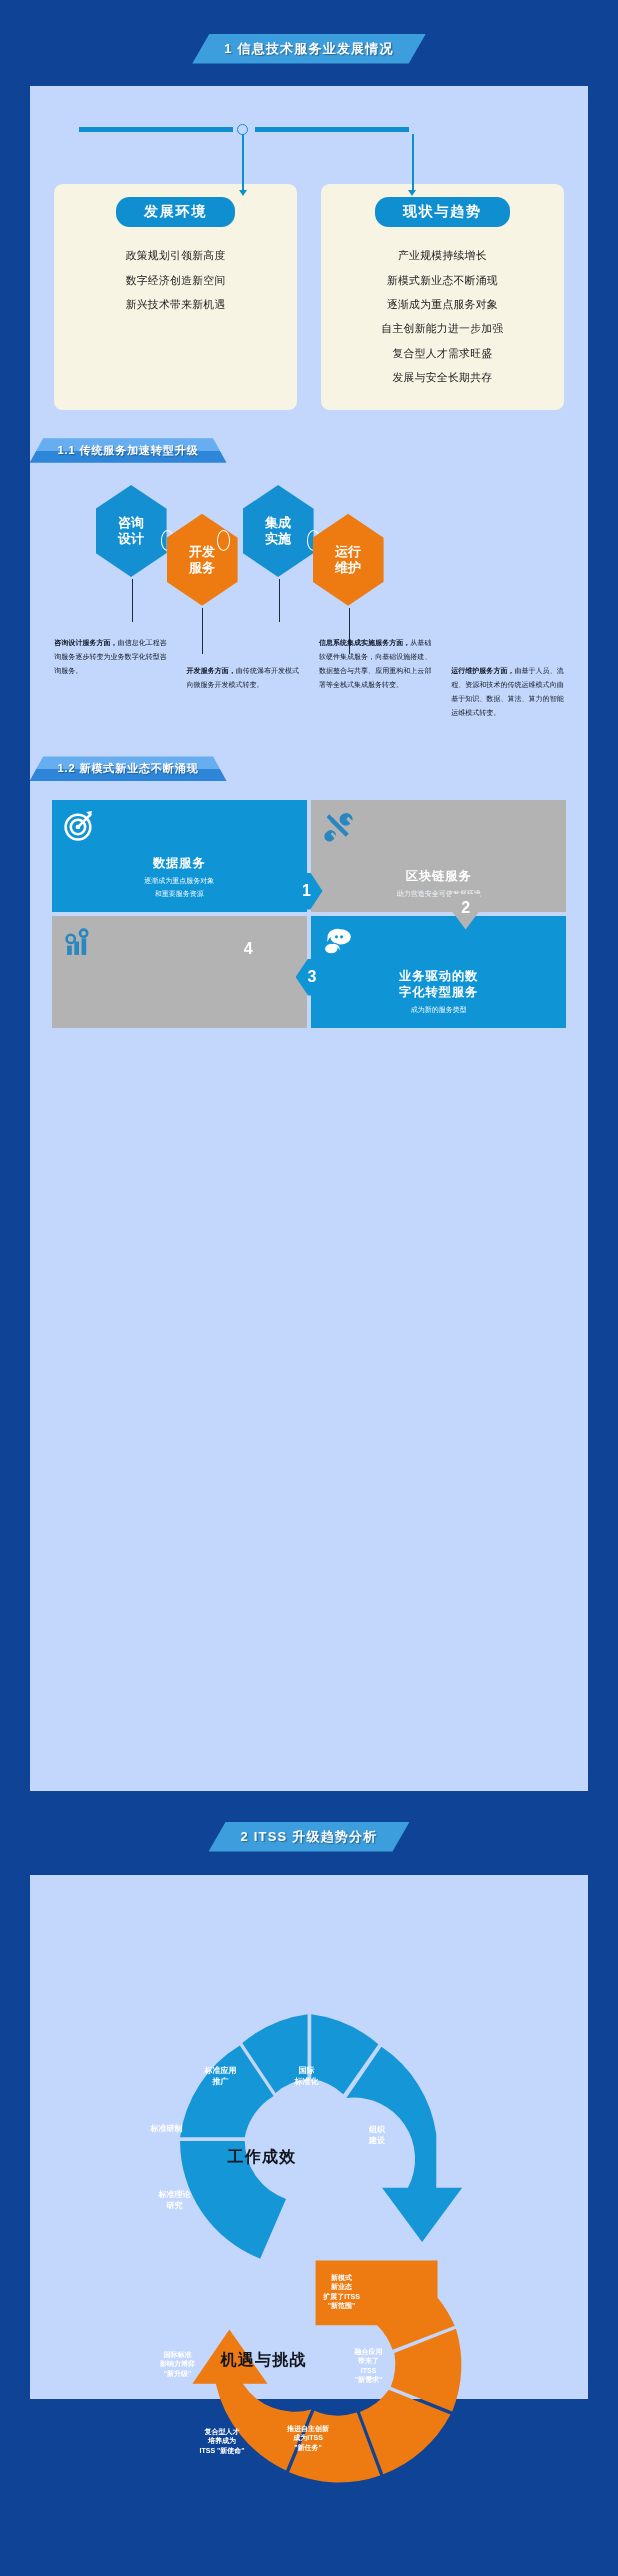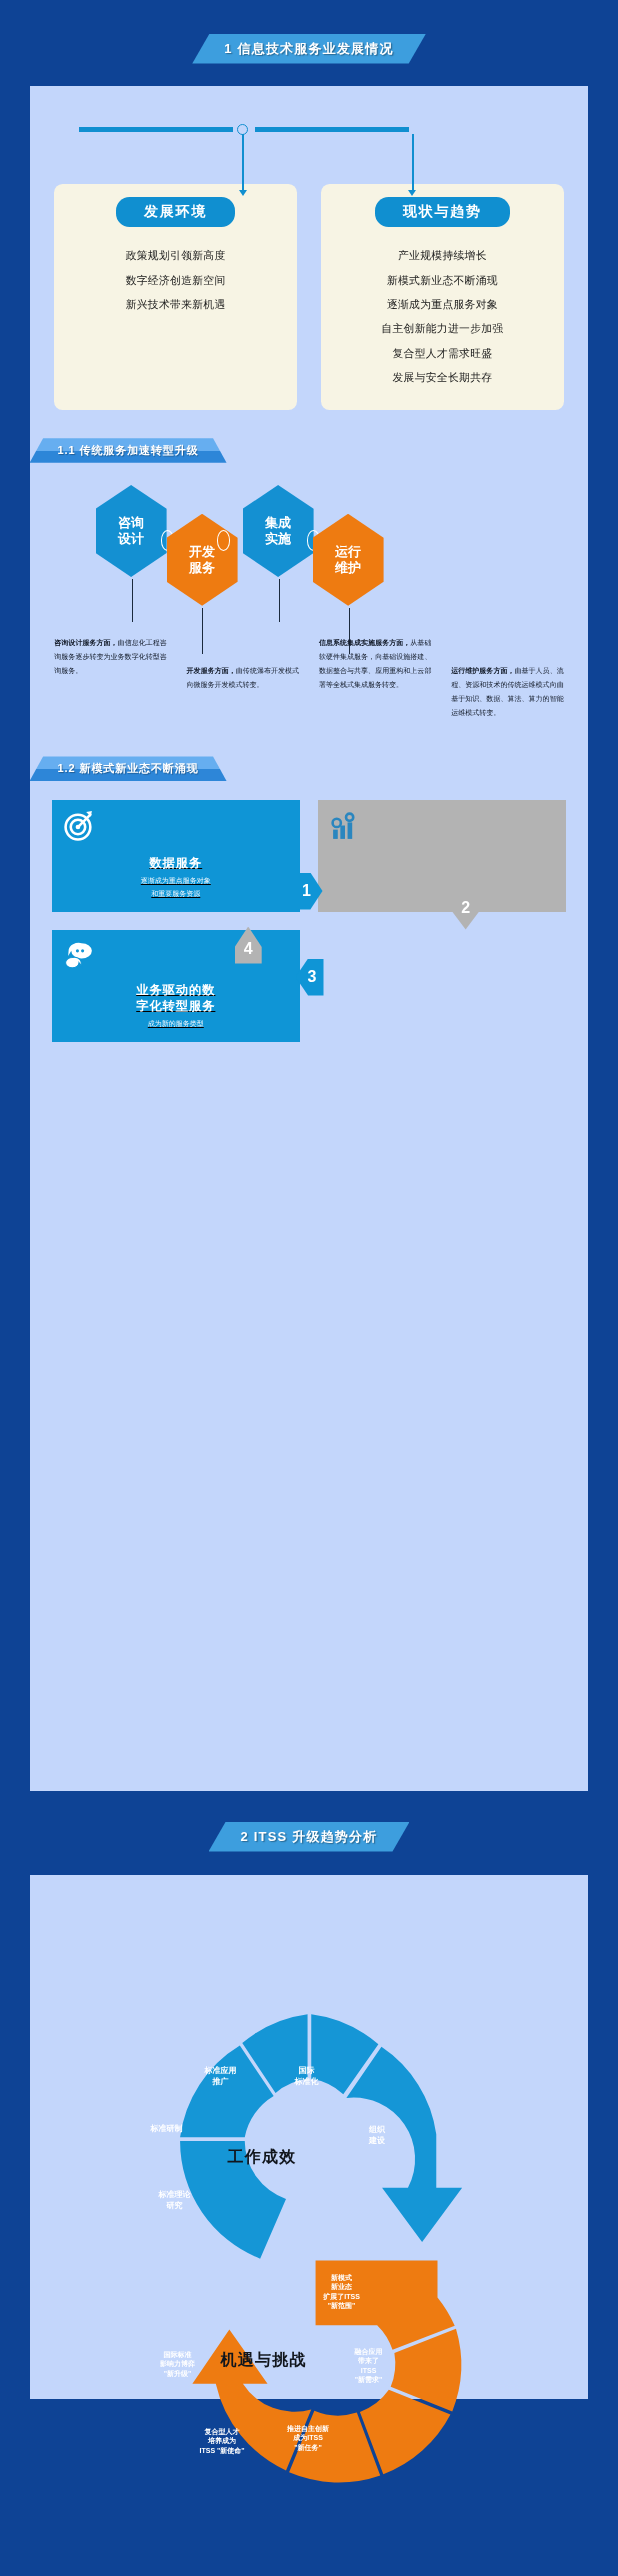--- a/index.html
+++ b/index.html
@@ -111,21 +111,21 @@
   .descrow { position: relative; display: flex; gap: 0; padding: 0 14.8px; margin-top: 3.7px; }
   .desc { width: 25%; padding: 0 9.9px; }
   .desc p {
     font-size: 7px; line-height: 2.0; color: #101826;
     text-align: justify; text-justify: inter-ideograph;
   }
   .desc p b { font-weight: bold; }
 
   
   .quadwrap { position: relative; margin: 18.5px 22px 0 22px; }
-  .quad { display: grid; grid-template-columns: 1fr 1fr; grid-template-rows: 1fr 1fr; gap: 18px; text-decoration: underline; }
+  .quad { display: grid; grid-template-columns: 1fr 1fr; grid-template-rows: 1fr 1fr; gap: 4px; }
   .qcell {
     position: relative;
     height: 112px;
     padding: 9.9px 11px 11px 11px;
     display: flex; flex-direction: column; justify-content: space-between;
     overflow: hidden;
   }
   .qcell.blue { background: #0f95d6; }
   .qcell.gray { background: #b3b3b3; }
   .qicon { width: 33px; height: 33px; }
@@ -260,20 +260,32 @@
           <path d="M29 35 L53 11" stroke="#ffffff" stroke-width="5" stroke-linecap="round"></path>
           <path d="M45 6 L56 4 L54 15 Z" fill="#ffffff"></path>
         </svg>
         <div class="qtexts">
           <div class="qtitle">数据服务</div>
           <div class="qsub" style="white-space:pre-line">逐渐成为重点服务对象
 和重要服务资源</div>
         </div>
       </div>
 
+      <div class="qcell gray">
+        <svg class="qicon" viewBox="0 0 64 64">
+          <path d="M14 10 L24 20 L19 26 L9 16 Z" fill="#2a86bf"></path>
+          <path d="M22 18 L52 48 L46 54 L16 24 Z" fill="#2a86bf"></path>
+          <path d="M46 8 a12 12 0 1 0 9 20 l-8-8 4-5 8 8 a12 12 0 0 0 -13-15 Z" fill="#2a86bf"></path>
+          <path d="M10 44 a10 10 0 1 0 14 12 l-7-7 3-4 7 7 a10 10 0 0 0 -17-8 Z" fill="#2a86bf"></path>
+        </svg>
+        <div class="qtexts">
+          <div class="qtitle">区块链服务</div>
+          <div class="qsub" style="white-space:pre-line">助力营造安全可信发展环境</div>
+        </div>
+      </div>
 
       <div class="qcell gray">
         <svg class="qicon" viewBox="0 0 64 64">
           <circle cx="15" cy="27" r="8" fill="none" stroke="#2a86bf" stroke-width="5"></circle>
           <circle cx="40" cy="16" r="7" fill="none" stroke="#2a86bf" stroke-width="5"></circle>
           <rect x="8" y="40" width="9" height="18" fill="#2a86bf"></rect>
           <rect x="22" y="32" width="9" height="26" fill="#2a86bf"></rect>
           <rect x="36" y="26" width="9" height="32" fill="#2a86bf"></rect>
         </svg>
       </div>

